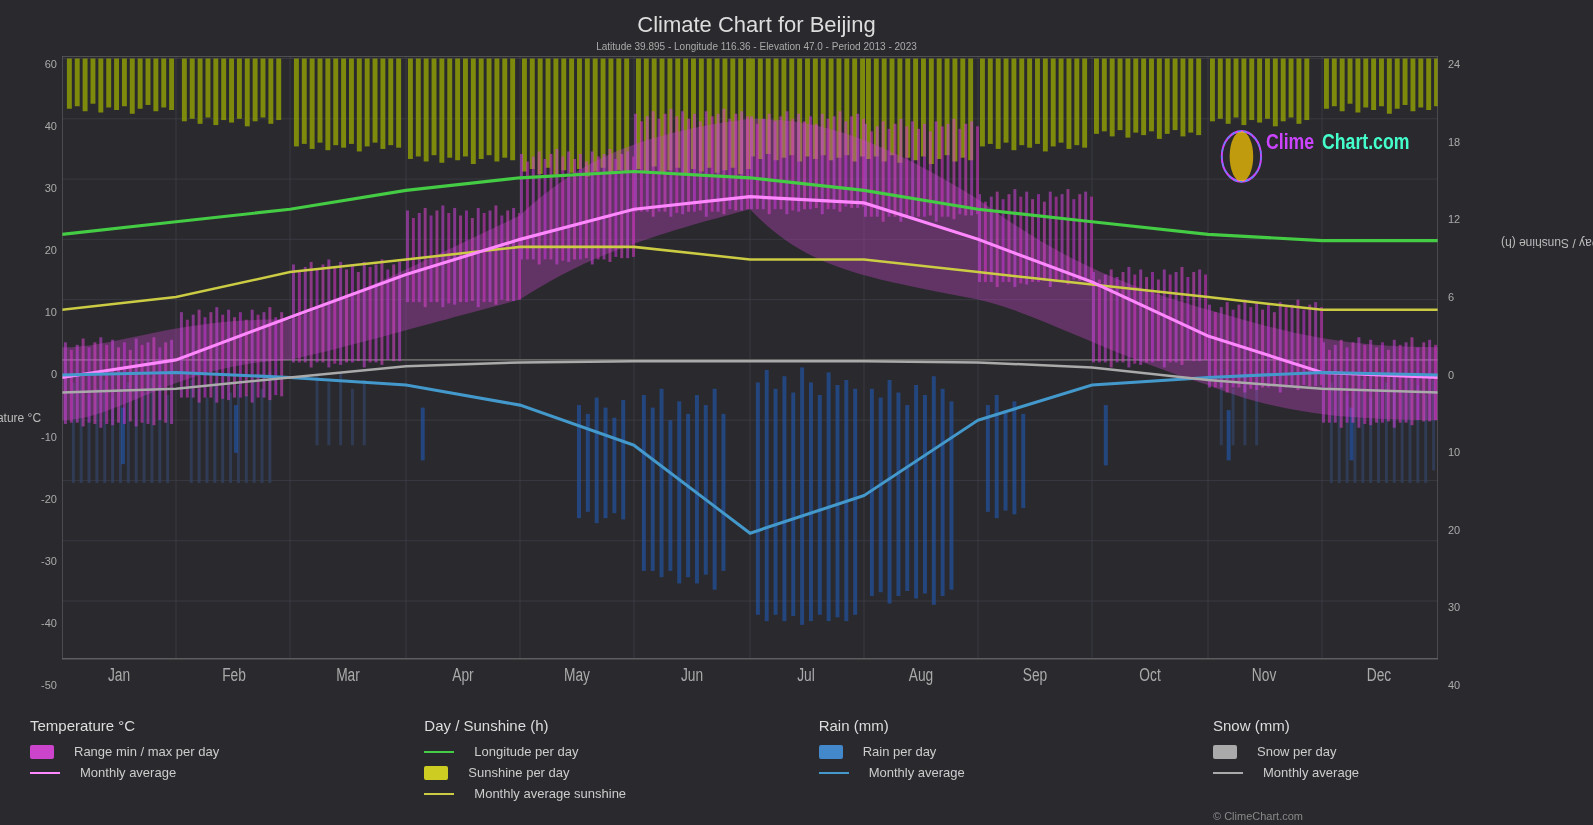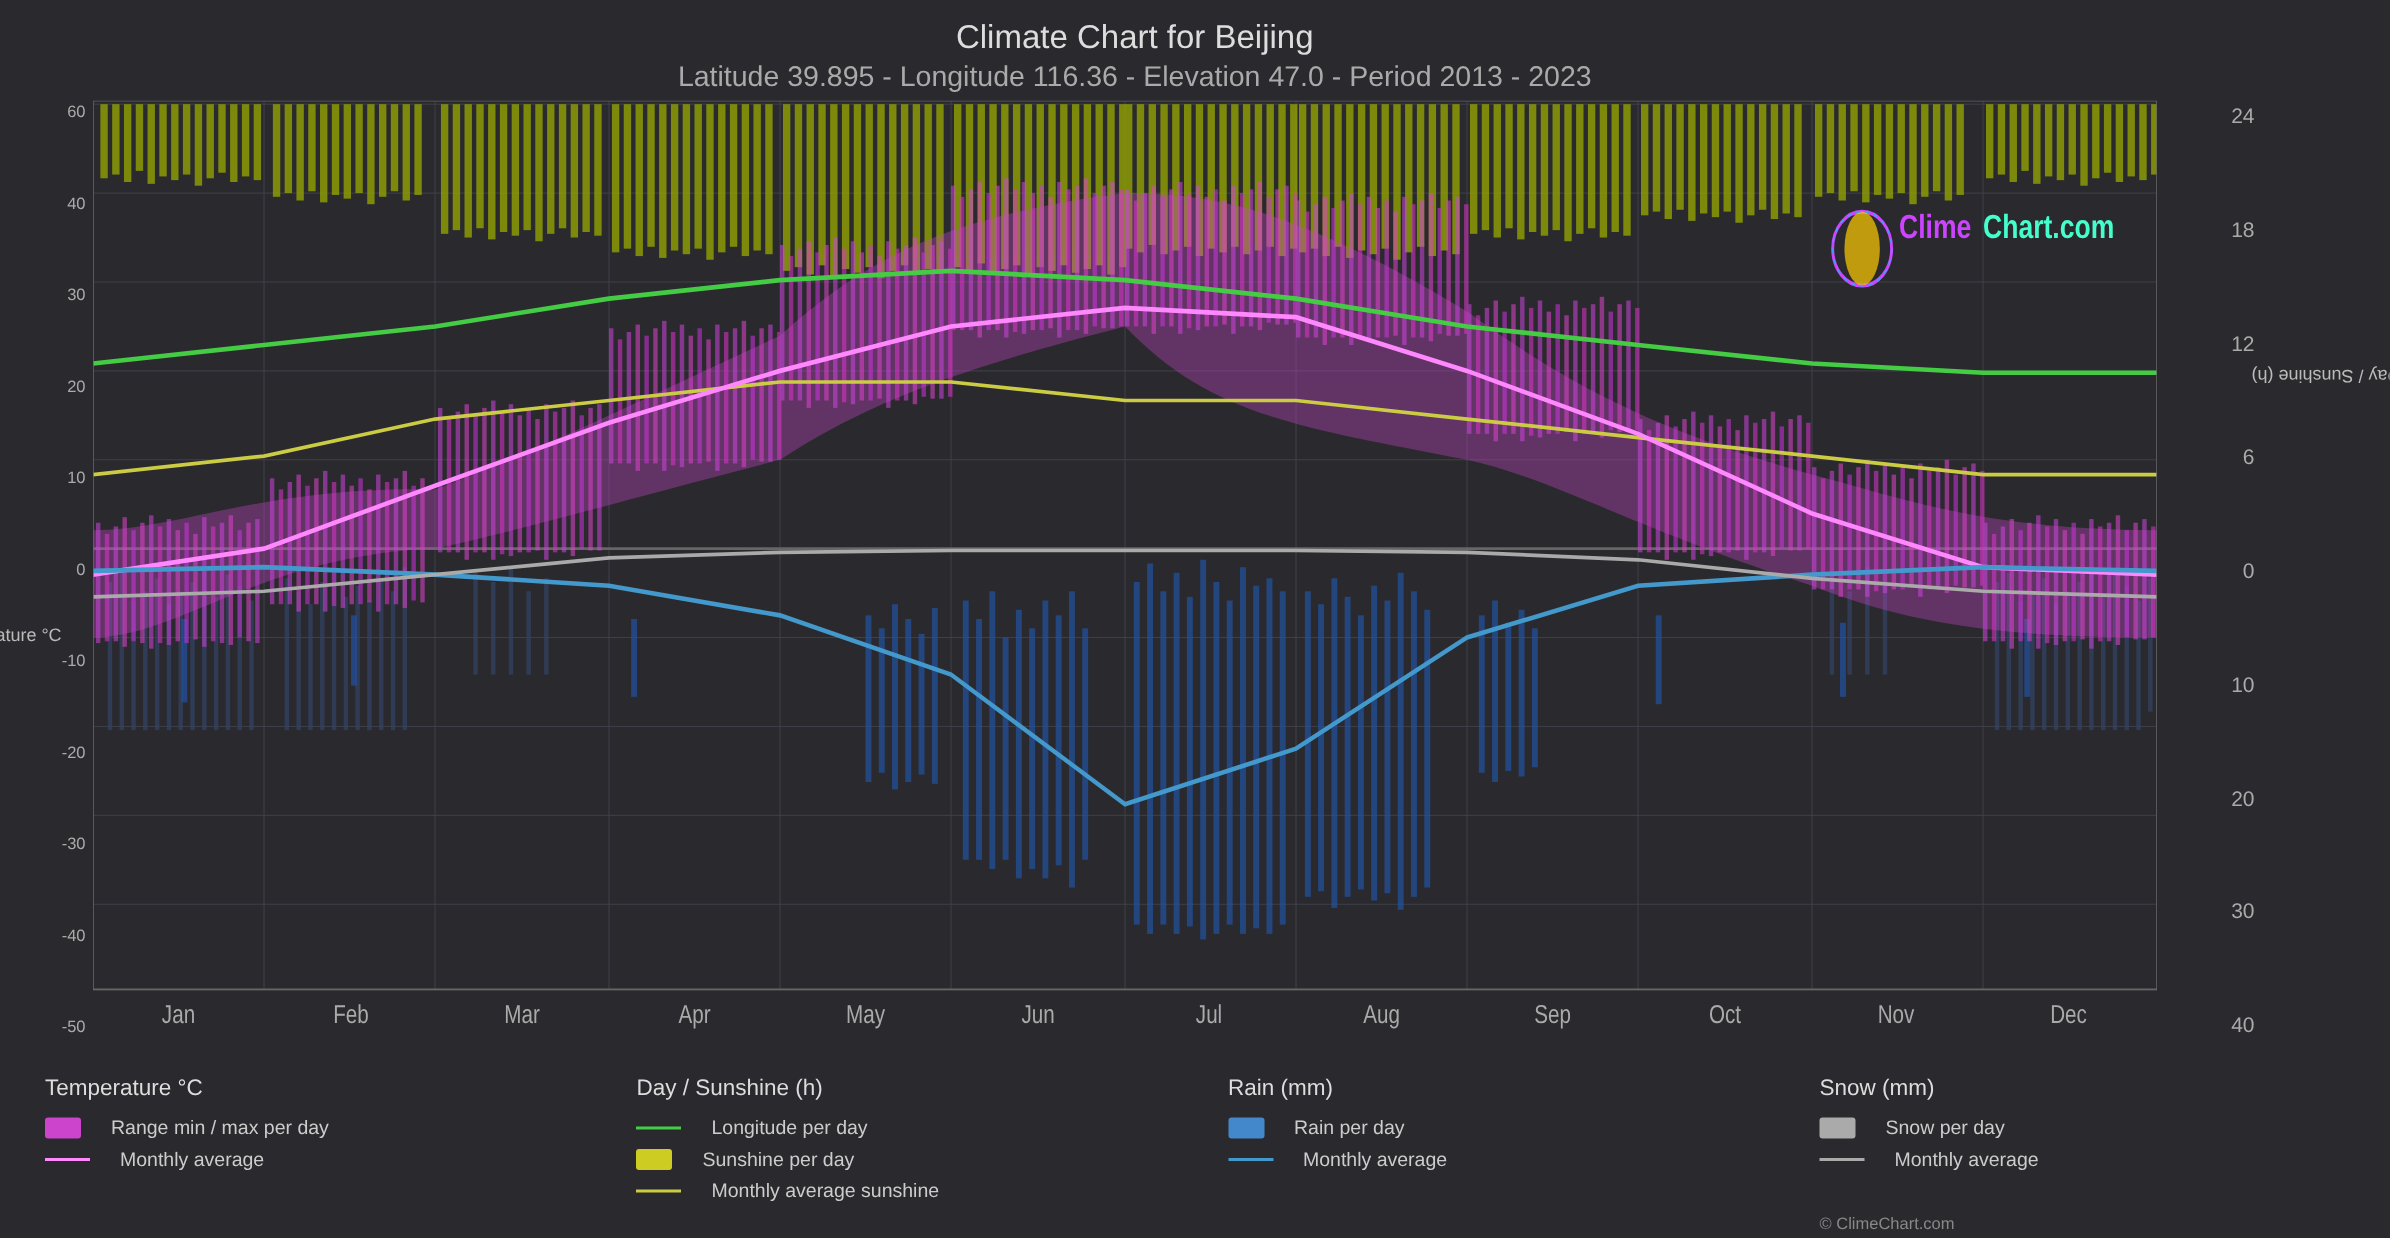--- a/index.html
+++ b/index.html
@@ -22,39 +22,39 @@
       text-align: center;
       padding: 12px 0 4px;
     }
     .chart-title {
       color: #ddd;
       font-size: 22px;
       font-weight: normal;
     }
     .chart-subtitle {
       color: #aaa;
-      font-size: 19px;
+      font-size: 10px;
       margin-top: 3px;
     }
     .chart-area-wrapper {
       position: relative;
       flex: 1;
       display: flex;
       margin: 0 10px;
     }
     .y-tick {
       font-size: 11px;
       color: #aaa;
       text-align: right;
       padding-right: 5px;
     }
     .y-tick-right {
-      font-size: 14px;
+      font-size: 11px;
       color: #aaa;
-      text-align: right;
+      text-align: left;
       padding-left: 5px;
     }
     .main-chart {
       flex: 1;
       position: relative;
       overflow: hidden;
     }
     svg.chart-svg {
       width: 100%;
       height: 100%;

